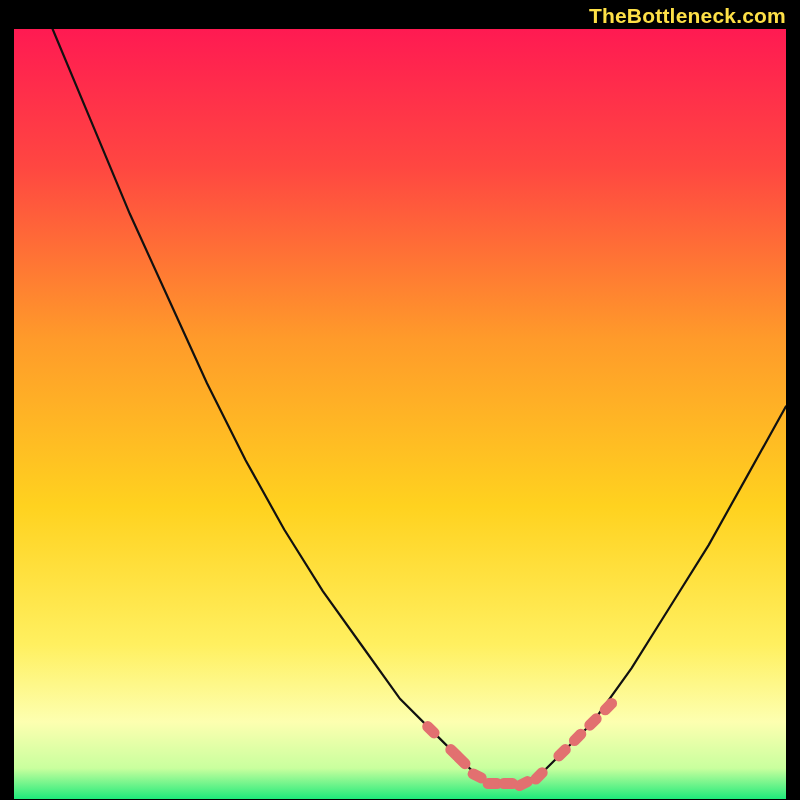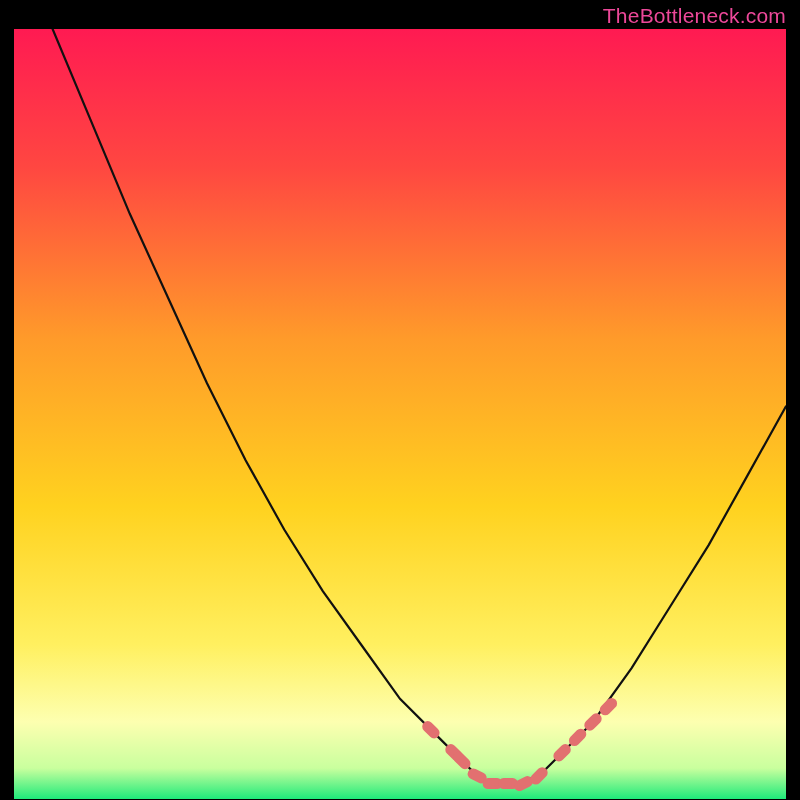--- a/index.html
+++ b/index.html
@@ -24,22 +24,22 @@
     top: 0;
     width: 772px;
     height: 770px;
   }
   .watermark {
     position: absolute;
     top: 4px;
     right: 14px;
     font-family: Arial, Helvetica, sans-serif;
     font-size: 21px;
-    font-weight: 400;
-    color: #ec4899;
+    font-weight: 700;
+    color: #fde047;
     letter-spacing: 0.2px;
   }
 </style>
 </head>
 <body>
 
 <div class="frame">
   <svg class="plot" viewBox="0 0 772 770" preserveAspectRatio="none">
     <defs>
       <linearGradient id="bg-grad" x1="0" y1="0" x2="0" y2="1">

